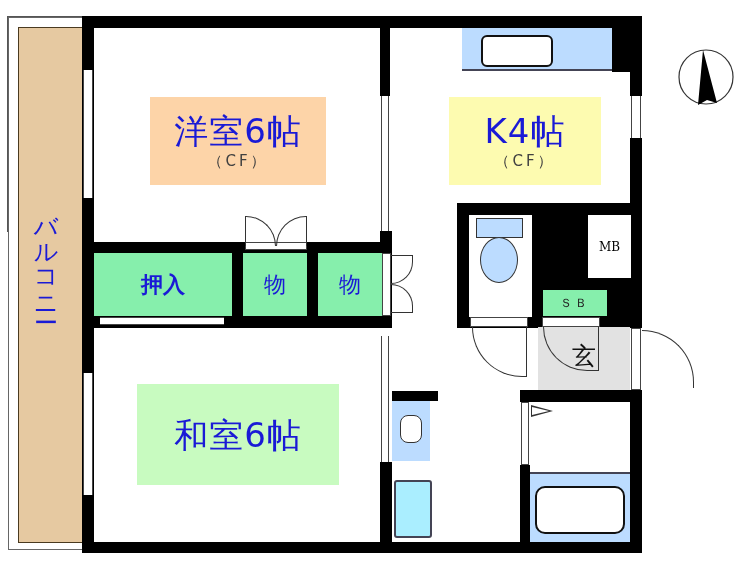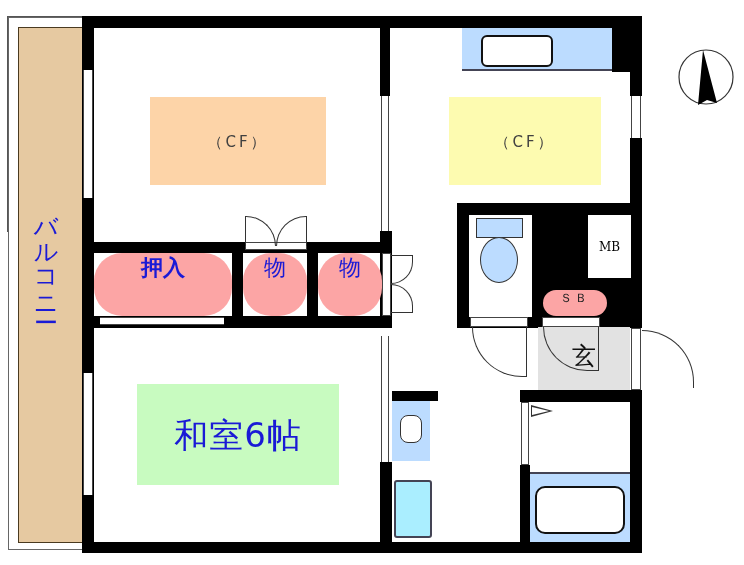--- a/index.html
+++ b/index.html
@@ -4,21 +4,21 @@
 <style>
   html,body{margin:0;padding:0;background:#ffffff;}
   body{width:744px;height:565px;position:relative;overflow:hidden;font-family:"DejaVu Sans",sans-serif;}
   .abs{position:absolute;box-sizing:border-box;}
   .wall{background:#000;}
   .win{background:#fff;border-left:1px solid #444;border-right:1px solid #444;}
   .winh{background:#fff;border-top:1px solid #444;border-bottom:1px solid #444;}
   .label-box{display:flex;flex-direction:column;align-items:center;justify-content:center;}
   .room-name{color:#1a1ad6;font-size:34px;line-height:38px;letter-spacing:1px;}
   .room-sub{color:#404040;font-size:15px;line-height:18px;letter-spacing:3px;margin-top:2px;}
-  .closet{background:#fca5a5;display:flex;align-items:flex-start;justify-content:center;color:#1a1ad6;font-size:22px;border-radius:28px;}
+  .closet{background:#86efac;display:flex;align-items:center;justify-content:center;color:#1a1ad6;font-size:22px;}
   .fixture-blue{background:#bcdcff;}
   .door-arc{border:1px solid #333;background:transparent;}
 </style>
 </head>
 <body>
 
 <div class="abs" style="left:7px;top:16px;width:78px;height:216px;border:1px solid #555;background:#fff;">
 </div>
 <div class="abs" style="left:8px;top:17px;width:76px;height:533px;border:1px solid #666;background:#fff;padding:3px;">
   <div style="position:absolute;left:9px;top:9px;width:66px;height:514px;background:#e6c9a1;border:1px solid #4a3a20;"></div>
@@ -64,27 +64,29 @@
 
 <div class="abs" style="left:245px;top:242px;width:62px;height:8px;background:#fff;border:1px solid #444;"></div>
 <div class="abs door-arc" style="left:245px;top:216px;width:31px;height:30px;border-radius:0 30px 0 0;border-bottom:none;border-left:1px solid #333;"></div>
 <div class="abs door-arc" style="left:276px;top:216px;width:31px;height:30px;border-radius:30px 0 0 0;border-bottom:none;border-right:1px solid #333;"></div>
 
 <div class="abs" style="left:382px;top:253px;width:9px;height:63px;background:#fff;border:1px solid #444;"></div>
 <div class="abs door-arc" style="left:391px;top:255px;width:22px;height:29px;border-radius:0 0 22px 0;border-left:none;border-top:1px solid #333;"></div>
 <div class="abs door-arc" style="left:391px;top:284px;width:22px;height:29px;border-radius:0 22px 0 0;border-left:none;border-bottom:1px solid #333;"></div>
 
 <div class="abs label-box" style="left:150px;top:97px;width:176px;height:88px;background:#fdd4a8;">
+  <span class="room-name">洋室6帖</span>
   <span class="room-sub">（CF）</span>
 </div>
 
 <div class="abs fixture-blue" style="left:462px;top:28px;width:150px;height:43px;border-bottom:2px solid #445;">
   <div style="position:absolute;left:19px;top:7px;width:68px;height:28px;border:2px solid #111;border-radius:6px;background:#fff;"></div>
 </div>
 <div class="abs label-box" style="left:449px;top:97px;width:152px;height:88px;background:#fdfbb0;">
+  <span class="room-name">K4帖</span>
   <span class="room-sub">（CF）</span>
 </div>
 
 <div class="abs wall" style="left:457px;top:203px;width:185px;height:125px;"></div>
 <div class="abs" style="left:469px;top:215px;width:63px;height:102px;background:#fff;">
   <div class="abs fixture-blue" style="left:7px;top:3px;width:47px;height:20px;border:1px solid #333;"></div>
   <div class="abs fixture-blue" style="left:11px;top:22px;width:38px;height:46px;border:1px solid #333;border-radius:50%;"></div>
 </div>
 <div class="abs" style="left:588px;top:215px;width:43px;height:63px;background:#fff;display:flex;align-items:center;justify-content:center;font-family:'DejaVu Serif',serif;font-size:12px;">
   <span>MB</span>

